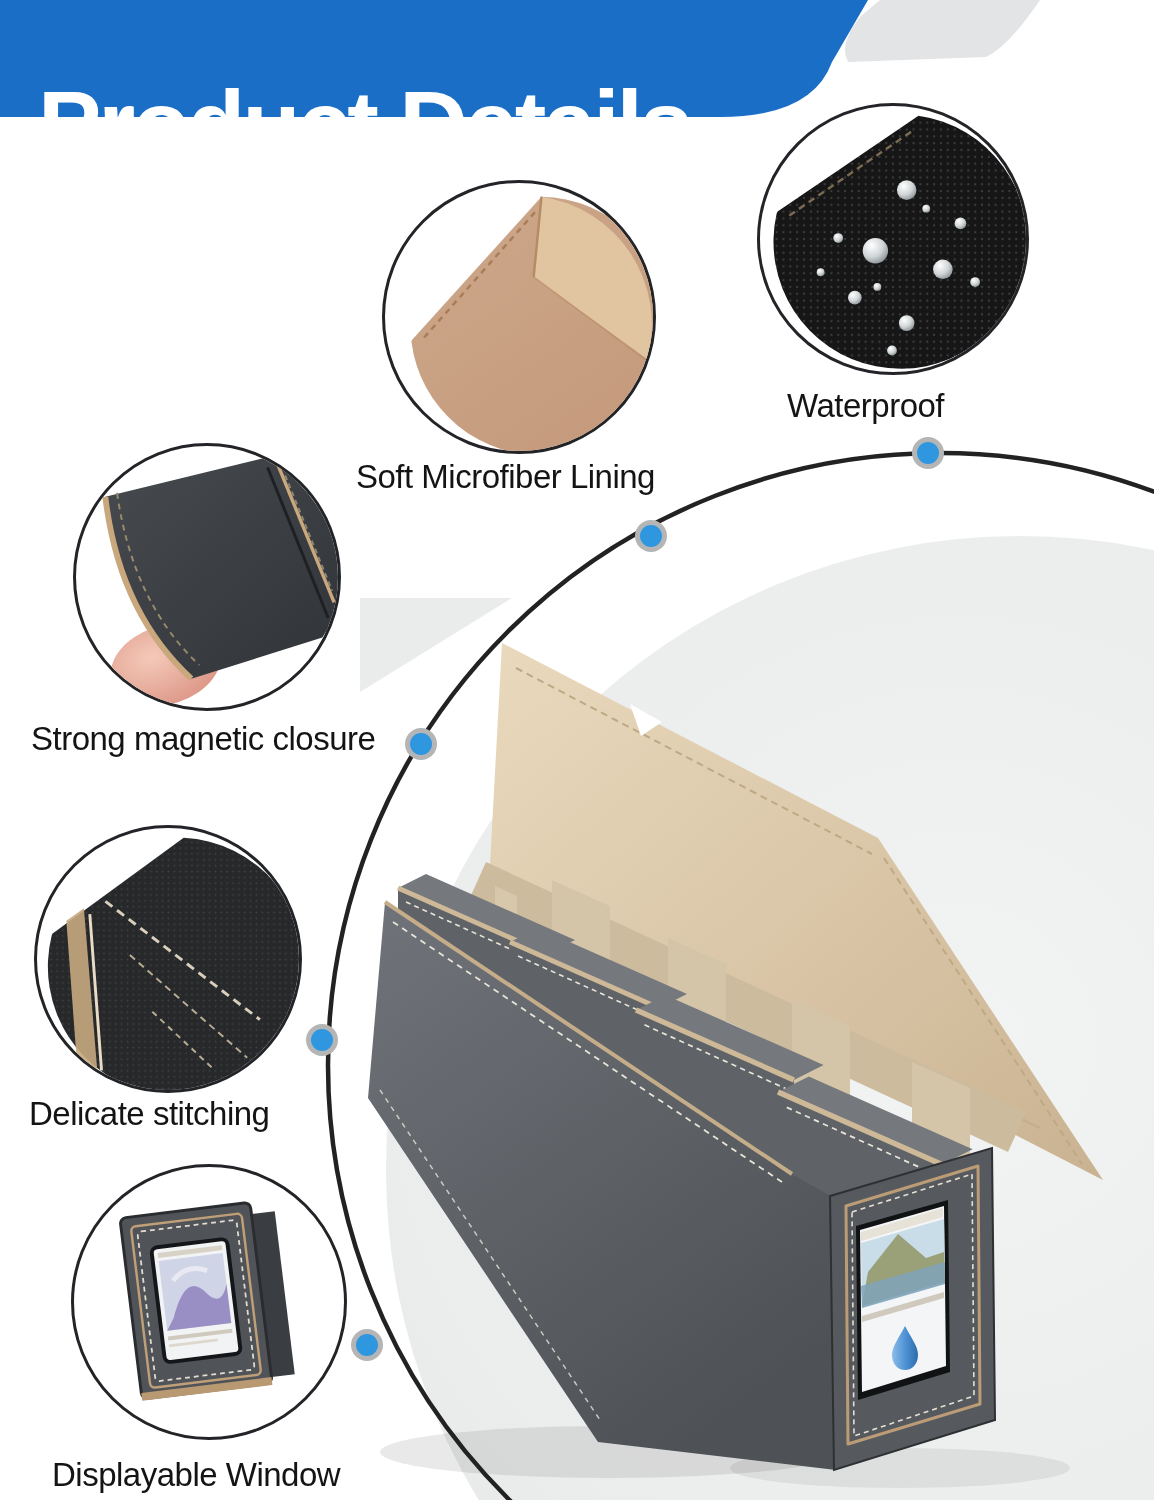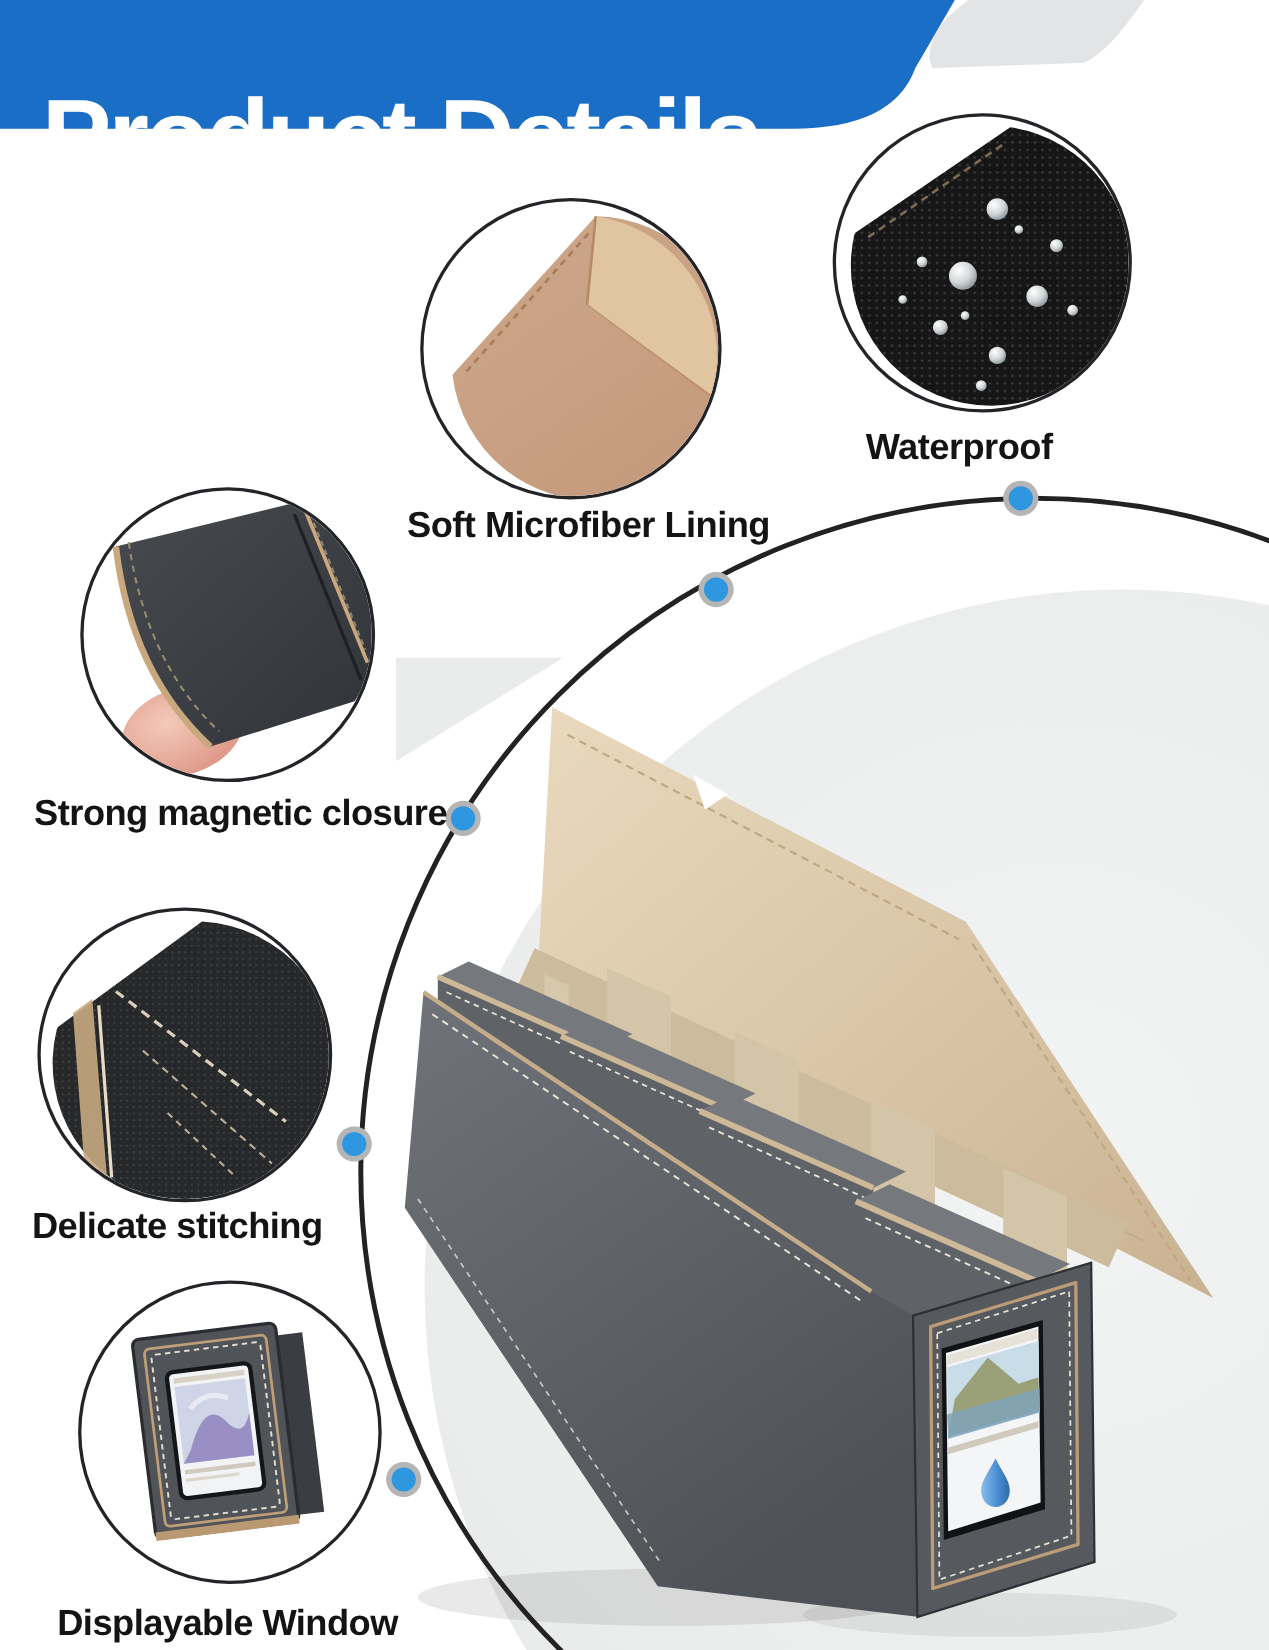--- a/index.html
+++ b/index.html
@@ -1,23 +1,23 @@
 <!DOCTYPE html>
 <html><head>
 <meta charset="utf-8">
 <style>
   html,body{margin:0;padding:0;background:#ffffff;}
   #canvas{position:relative;width:1154px;height:1500px;overflow:hidden;background:#ffffff;
           font-family:"Liberation Sans", sans-serif;text-align:center;}
   #bg{position:absolute;left:0;top:0;}
   .title{position:absolute;left:38px;top:6px;color:#ffffff;font-weight:bold;font-size:95px;
          letter-spacing:-3px;white-space:nowrap;}
-  .feature-label{position:absolute;color:#141414;font-weight:bold;font-size:33px;
+  .feature-label{position:absolute;color:#141414;font-weight:normal;font-size:33px;
                  letter-spacing:-0.5px;white-space:nowrap;}
-  .lbl-microfiber{left:370px;top:458px;}
+  .lbl-microfiber{left:356px;top:458px;}
   .lbl-waterproof{left:787px;top:387px;}
   .lbl-magnetic{left:31px;top:720px;}
   .lbl-stitching{left:29px;top:1095px;}
   .lbl-window{left:52px;top:1440px;margin-top:16px;}
   .photo-circle{position:absolute;border-radius:50%;border:3px solid #232428;background:#ffffff;
                 overflow:hidden;box-sizing:border-box;}
   .c-waterproof{left:757px;top:103px;width:272px;height:272px;}
   .c-microfiber{left:382px;top:180px;width:274px;height:274px;}
   .c-magnetic{left:73px;top:443px;width:268px;height:268px;}
   .c-stitching{left:34px;top:825px;width:268px;height:268px;}

